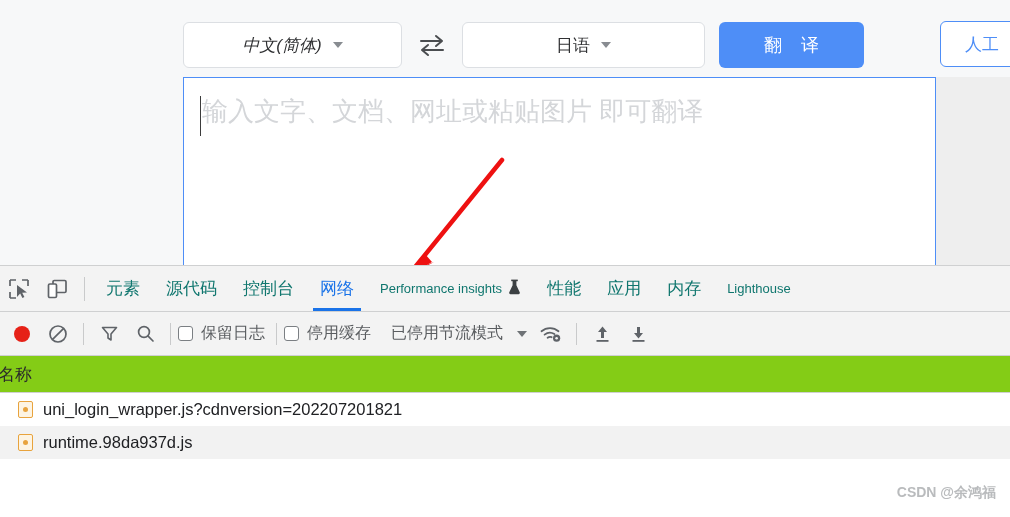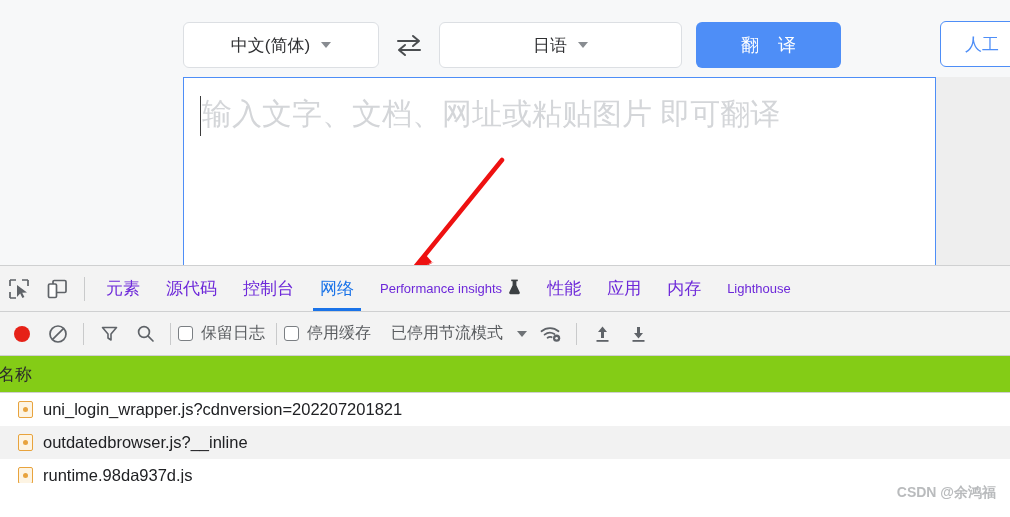--- a/index.html
+++ b/index.html
@@ -42,21 +42,21 @@
     border-radius: 6px;
     display: flex;
     align-items: center;
     justify-content: center;
     gap: 11px;
     color: #303133;
     font-size: 17px;
     cursor: pointer;
     user-select: none;
   }
-  #lang-source { width: 196px; }
+  #lang-source { width: 219px; font-style: italic; }
   #lang-target { width: 243px; }
 
   .caret-down {
     width: 0; height: 0;
     border-left: 5px solid transparent;
     border-right: 5px solid transparent;
     border-top: 6px solid #888c91;
     display: block;
   }
 
@@ -119,21 +119,21 @@
     left: 16px;
     top: 18px;
     width: 1px;
     height: 40px;
     background: #3c3c3c;
   }
   #editor-placeholder {
     position: absolute;
     left: 18px;
     top: 16px;
-    font-size: 30px;
+    font-size: 26px;
     color: #d4d6d9;
     white-space: nowrap;
     user-select: none;
   }
   #editor-gutter {
     position: absolute;
     left: 936px;
     top: 77px;
     width: 74px;
     height: 188px;
@@ -188,21 +188,21 @@
     margin: 0 8px;
   }
 
   .dt-tab {
     height: 44px;
     padding: 0 13px;
     display: flex;
     align-items: center;
     gap: 6px;
     font-size: 17px;
-    color: #6d28d9;
+    color: #0f766e;
     white-space: nowrap;
     cursor: pointer;
     position: relative;
   }
   .dt-tab.latin { font-size: 13px; text-align: center; }
   .dt-tab.active {
     color: #1a73e8;
   }
   .dt-tab.active::after {
     content: "";
@@ -540,26 +540,20 @@
 
   <div id="dt-rows">
 
     <div class="dt-row">
       <span class="js-icon">
           <span></span>
         </span>
       <span>uni_login_wrapper.js?cdnversion=202207201821</span>
     </div>
 
-    <div class="dt-row">
-      <span class="js-icon">
-          <span></span>
-        </span>
-      <span>outdatedbrowser.js?__inline</span>
-    </div>
 
     <div class="dt-row">
       <span class="js-icon">
           <span></span>
         </span>
       <span>runtime.98da937d.js</span>
     </div>
 
   </div>
 

